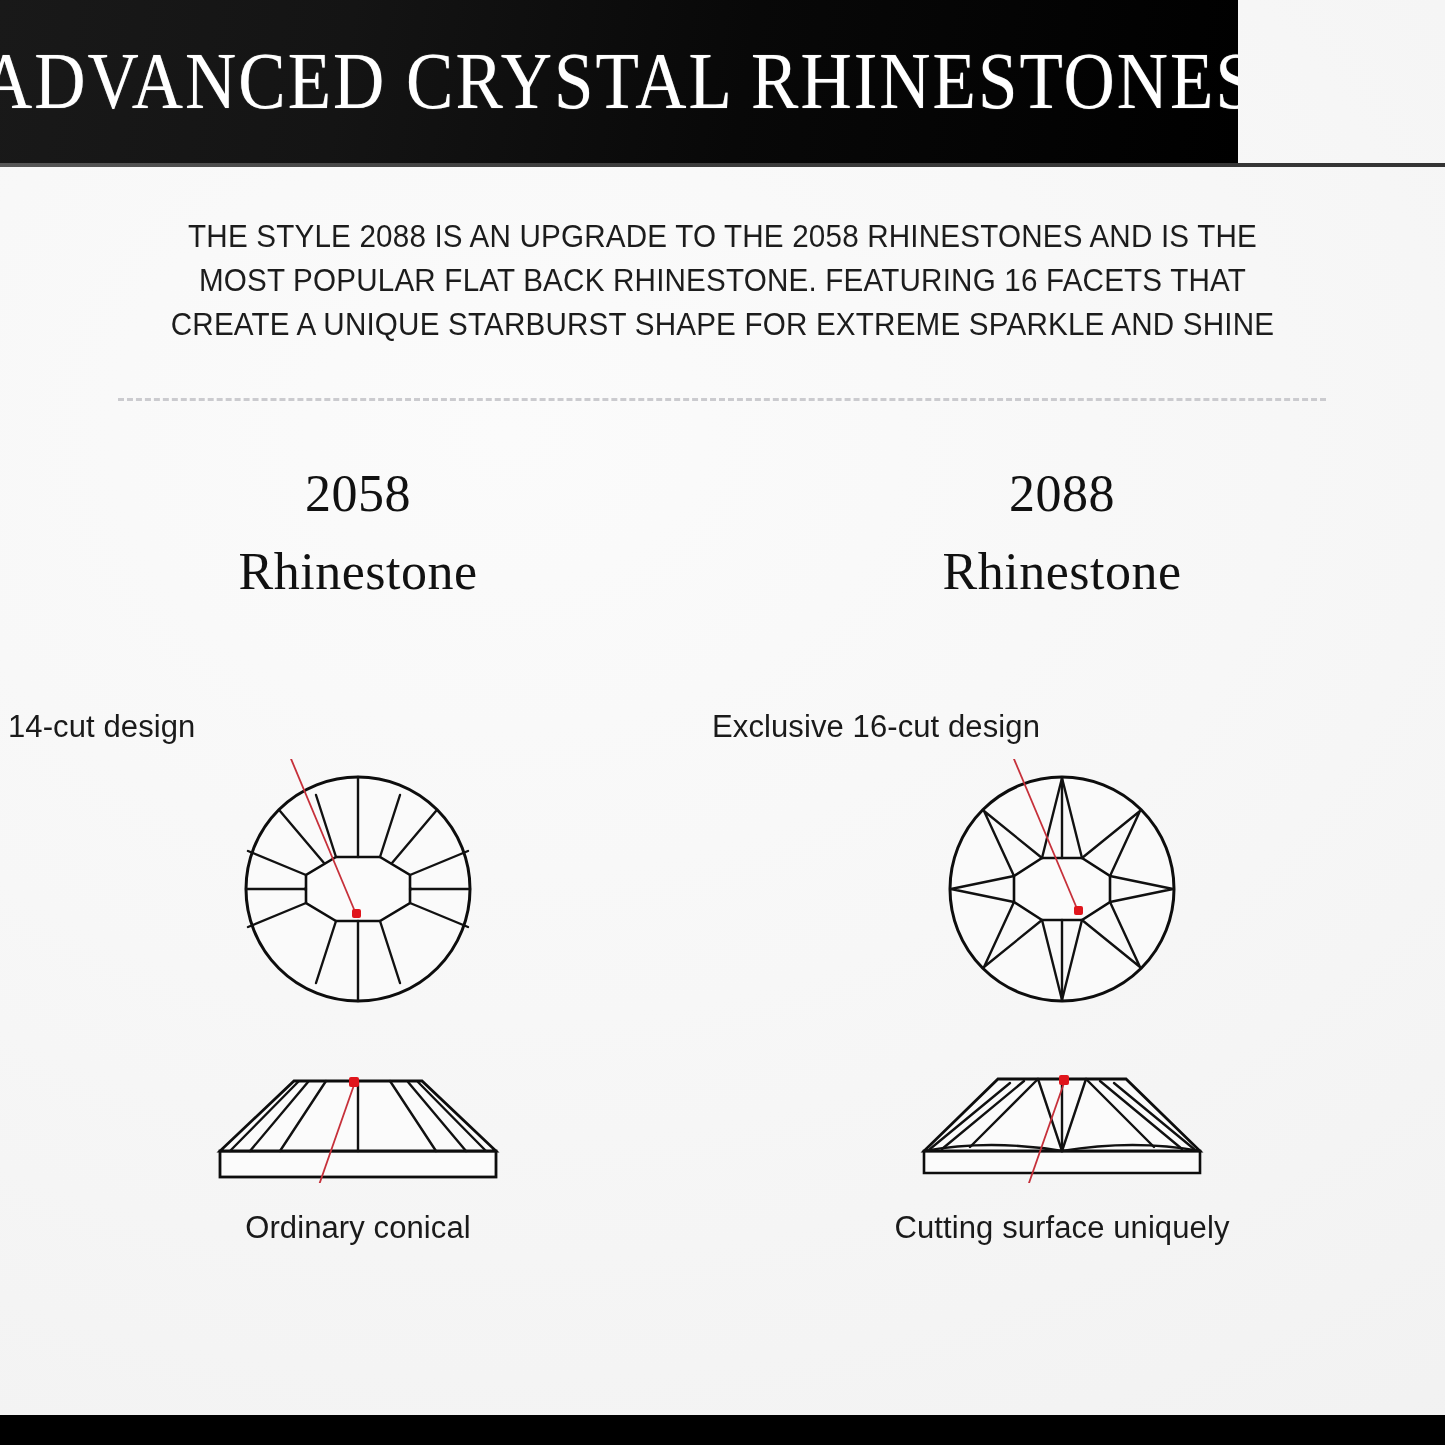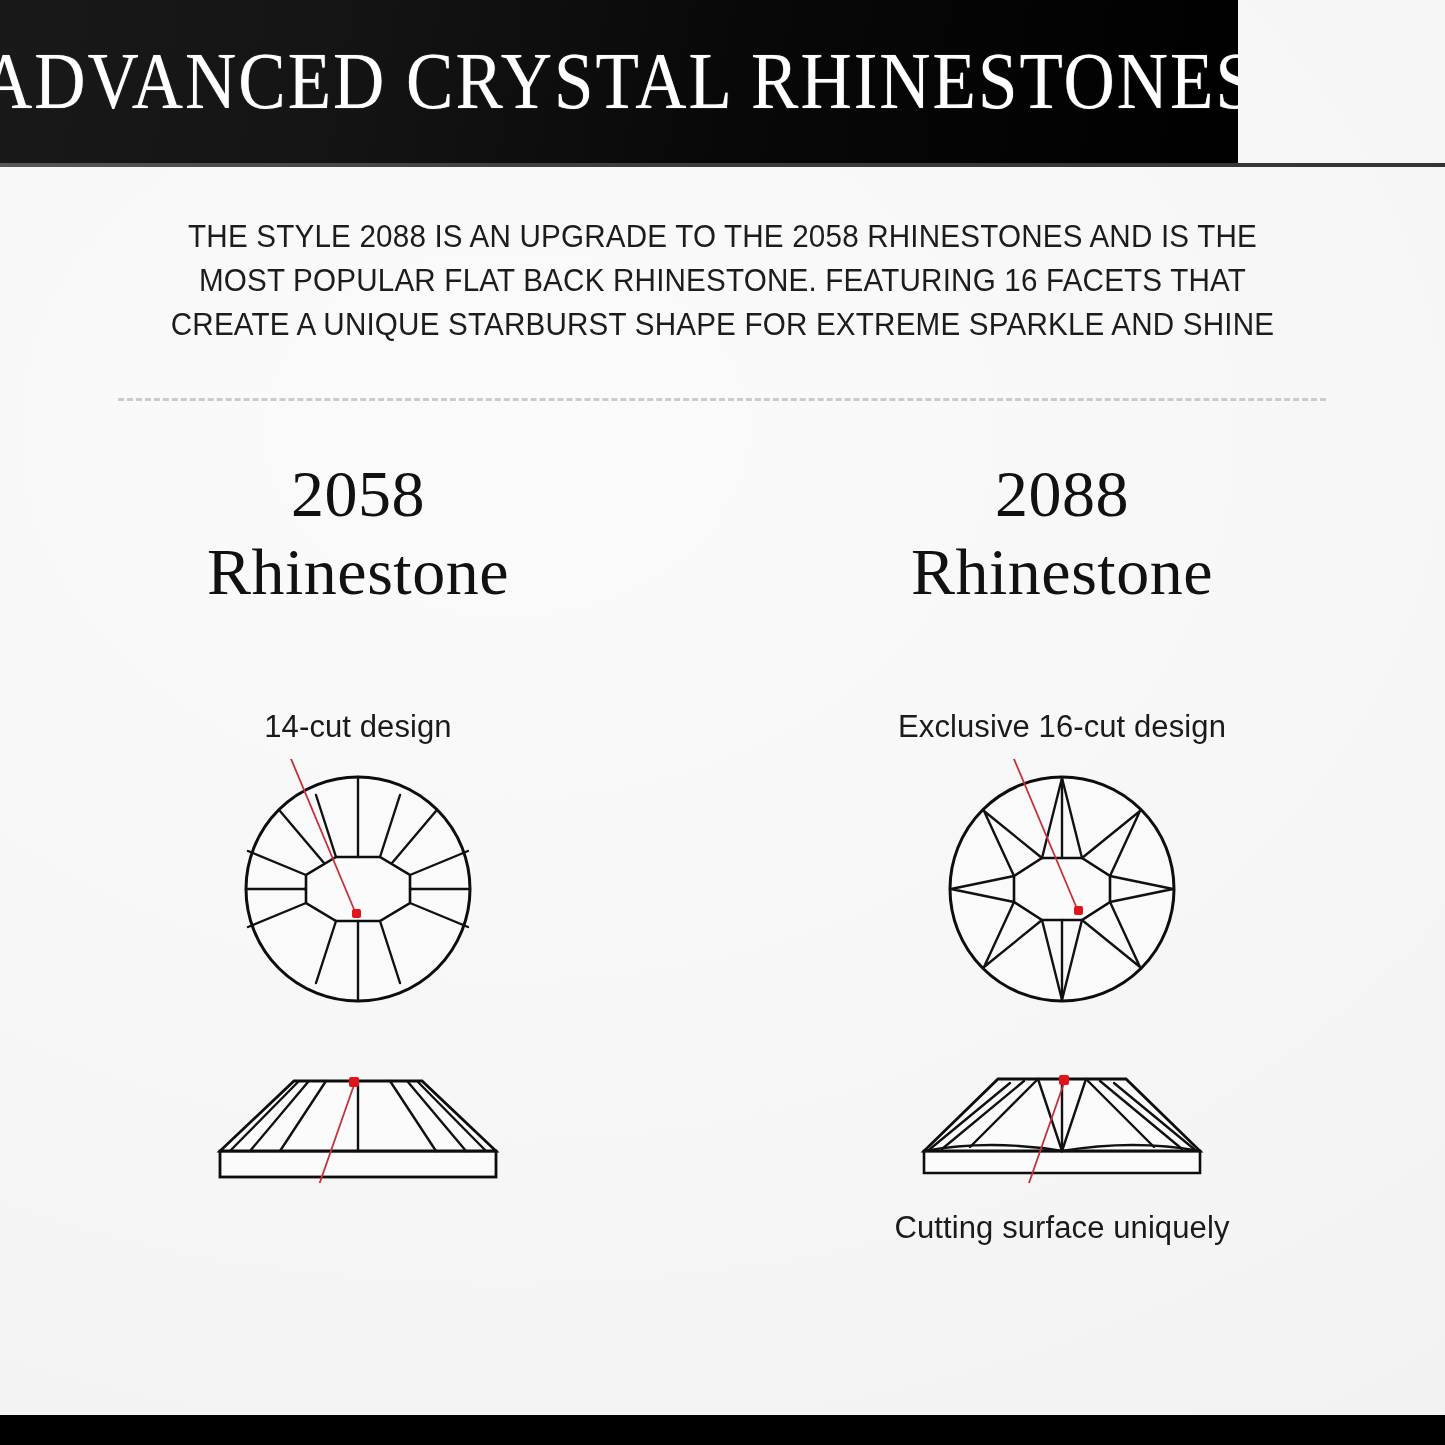--- a/index.html
+++ b/index.html
@@ -101,30 +101,29 @@
     top: 455px;
     width: 700px;
   }
   .col-left  { left: 8px; }
   .col-right { left: 712px; }
 
   .col-title {
     text-align: center;
     font-family: "Liberation Serif", serif;
     color: #111111;
-    font-size: 66px;
+    font-size: 52px;
     line-height: 78px;
     letter-spacing: 0.5px;
     font-weight: 400;
   }
   .col-title .num { display: block; }
   .col-title .word { display: block; }
 
   .anno-top {
-    text-align: center;
     font-size: 31px;
     color: #1a1a1a;
     margin-top: 98px;
     letter-spacing: 0.1px;
   }
 
   .fig-wrap {
     position: relative;
     width: 700px;
   }
@@ -228,20 +227,21 @@
           <line x1="210" y1="19" x2="278" y2="88"></line>
         </g>
 
         <line x1="146" y1="22" x2="104" y2="142" class="pointer-line"></line>
         <rect x="141" y="14" width="10" height="10" rx="2" class="pointer-dot"></rect>
       </svg>
 
     </div>
 
     <div class="anno-bottom">
+      <div>Ordinary conical</div>
     </div>
   </div>
 
   <div class="col col-right">
 
     <div class="col-title">
       <span class="num">2088</span>
       <span class="word">Rhinestone</span>
     </div>
 

